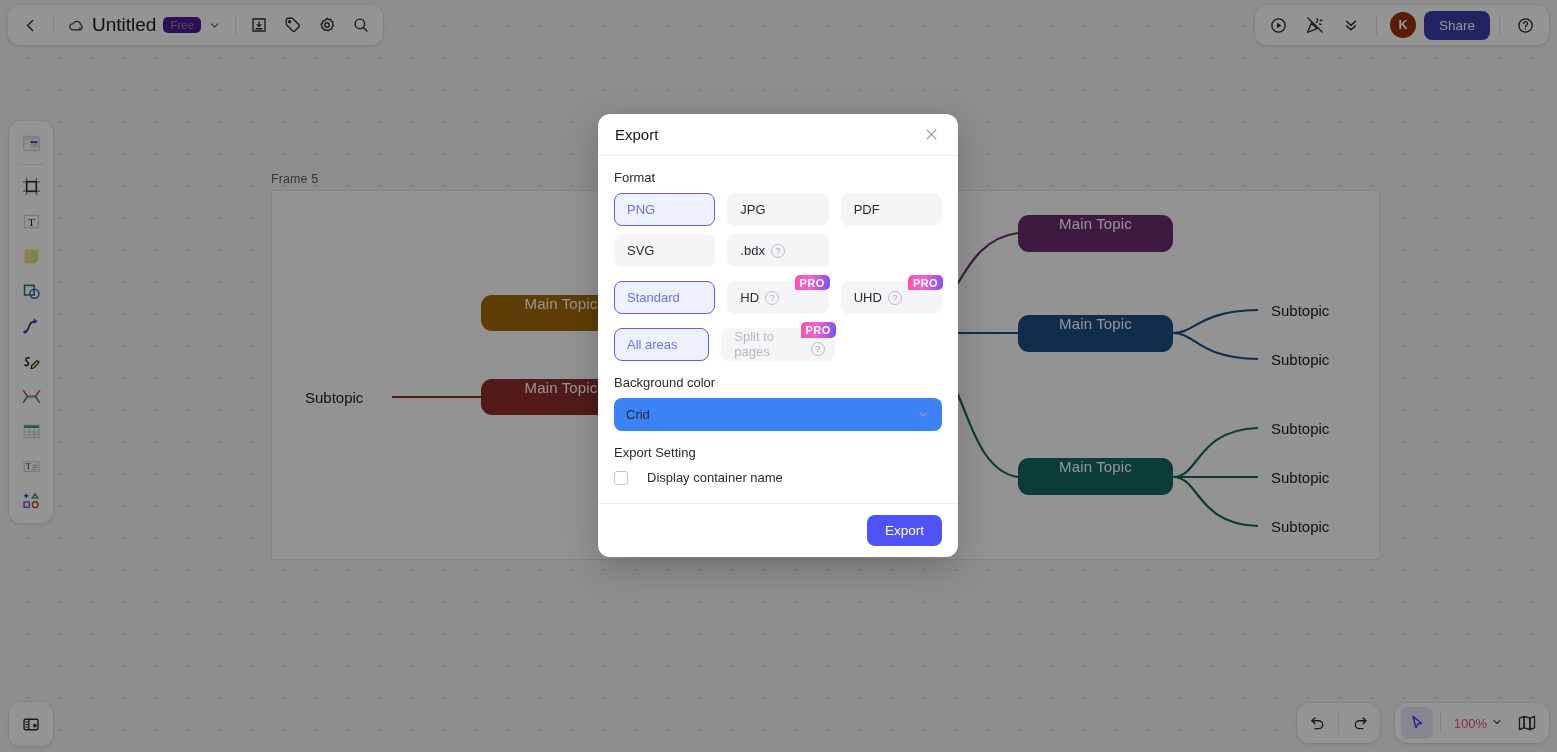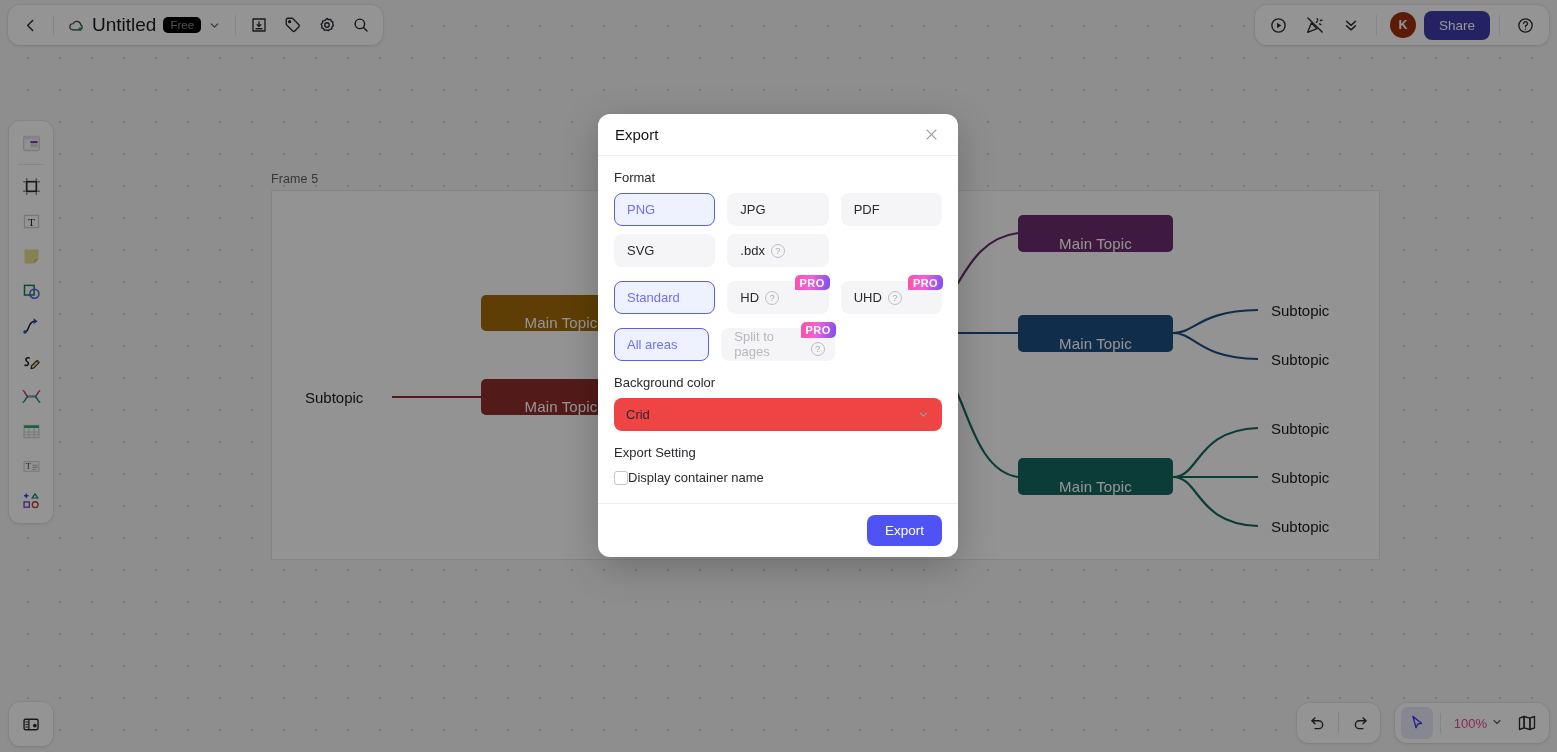--- a/index.html
+++ b/index.html
@@ -27,24 +27,24 @@
   #frame-box {
     position: absolute; left: 271px; top: 190px;
     width: 1109px; height: 370px;
     background: #fefefe;
     border: 1px solid #e6e6ea;
   }
 
   
   .node {
     position: absolute;
-    border-radius: 5px;
+    border-radius: 11px;
     color: #ffffff;
     font-size: 15px;
-    display: flex; align-items: flex-end; justify-content: center;
+    display: flex; align-items: flex-start; justify-content: center;
     white-space: nowrap;
     letter-spacing: .15px;
   }
   .sub {
     position: absolute;
     font-size: 15px; color: #1b1b1f;
     white-space: nowrap;
   }
   svg.links { position: absolute; left: 0; top: 0; width: 1557px; height: 752px; pointer-events: none; }
 
@@ -68,21 +68,21 @@
   .ibtn {
     width: 32px; height: 32px;
     display: flex; align-items: center; justify-content: center;
     border-radius: 7px; cursor: pointer; color: #2c2c33;
   }
   .vsep { width: 1px; height: 20px; background: #e3e3e8; margin: 0 5px; }
 
   #doc-chip { display: flex; align-items: center; gap: 7px; padding: 0 7px; height: 32px; border-radius: 7px; cursor: pointer; }
   #doc-title { font-size: 19px; color: #1b1b20; }
   #free-badge {
-    font-size: 11.5px; color: #8b8b95; background: #000000;
+    font-size: 11.5px; color: #8b8b95; background: #4c1d95;
     padding: 2px 7px; border-radius: 5px;
   }
 
   #avatar {
     width: 26px; height: 26px; border-radius: 50%;
     background: #9c2f10; color: #fff;
     font-size: 12.5px; font-weight: bold;
     display: flex; align-items: center; justify-content: center;
     cursor: pointer; margin: 0 4px;
   }
@@ -168,25 +168,25 @@
     flex: 0 0 auto;
   }
   .pro {
     position: absolute; right: -2px; top: -7px;
     font-size: 11px; font-weight: bold; color: #fff;
     background: linear-gradient(100deg, #ff4fa3 0%, #f162d6 45%, #7b4df6 100%);
     padding: 1.5px 5px; border-radius: 5px 5px 5px 1px;
     letter-spacing: .4px;
   }
   #bg-select {
-    height: 33px; border-radius: 8px; background: #ef4444;
+    height: 33px; border-radius: 8px; background: #3b82f6;
     display: flex; align-items: center; justify-content: space-between;
     padding: 0 12px; font-size: 13px; color: #2a2a30; cursor: pointer;
   }
-  #cb-row { display: flex; align-items: center; gap: 0; margin-top: 10px; }
+  #cb-row { display: flex; align-items: center; gap: 19px; margin-top: 10px; }
   #cb-box {
     width: 14px; height: 14px; border: 1px solid #c4c4cc; border-radius: 3px;
     background: #fff; cursor: pointer;
   }
   #cb-label { font-size: 13px; color: #2a2a30; cursor: pointer; }
   #modal-foot {
     border-top: 1px solid #eeeef1;
     padding: 11px 16px; display: flex; justify-content: flex-end;
   }
   #export-btn {

